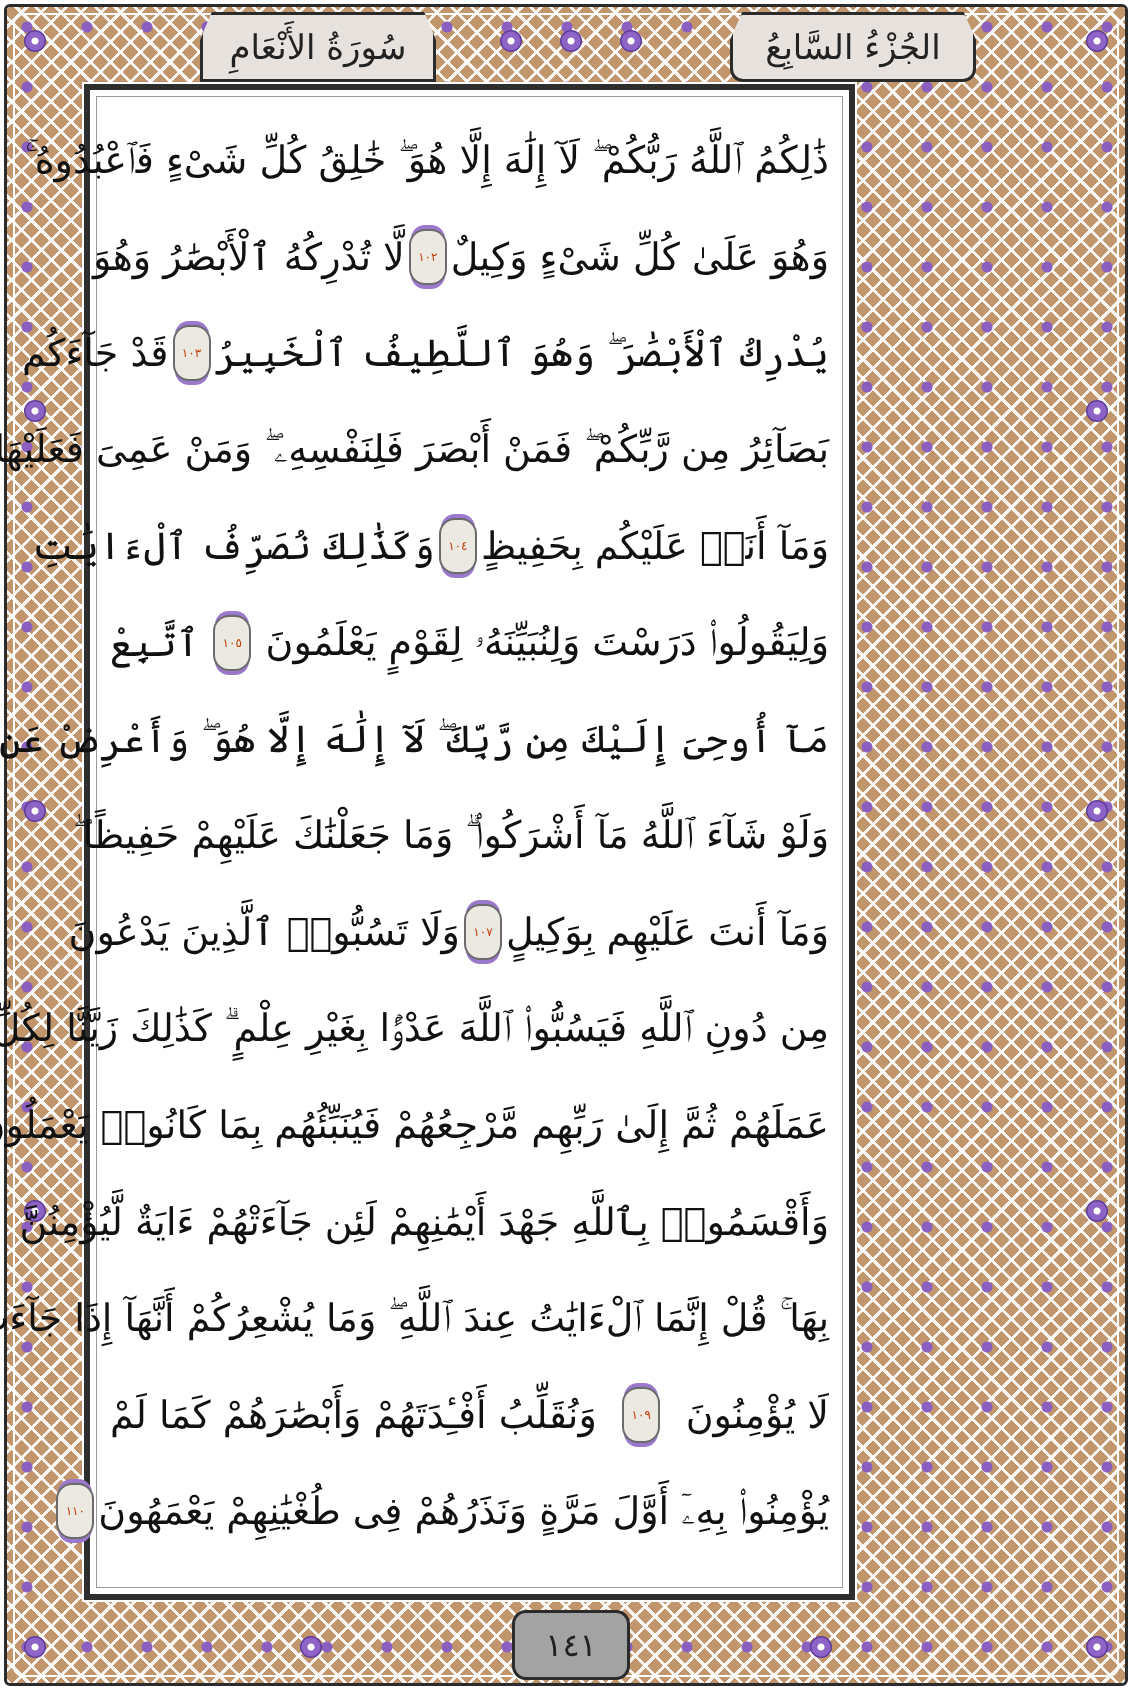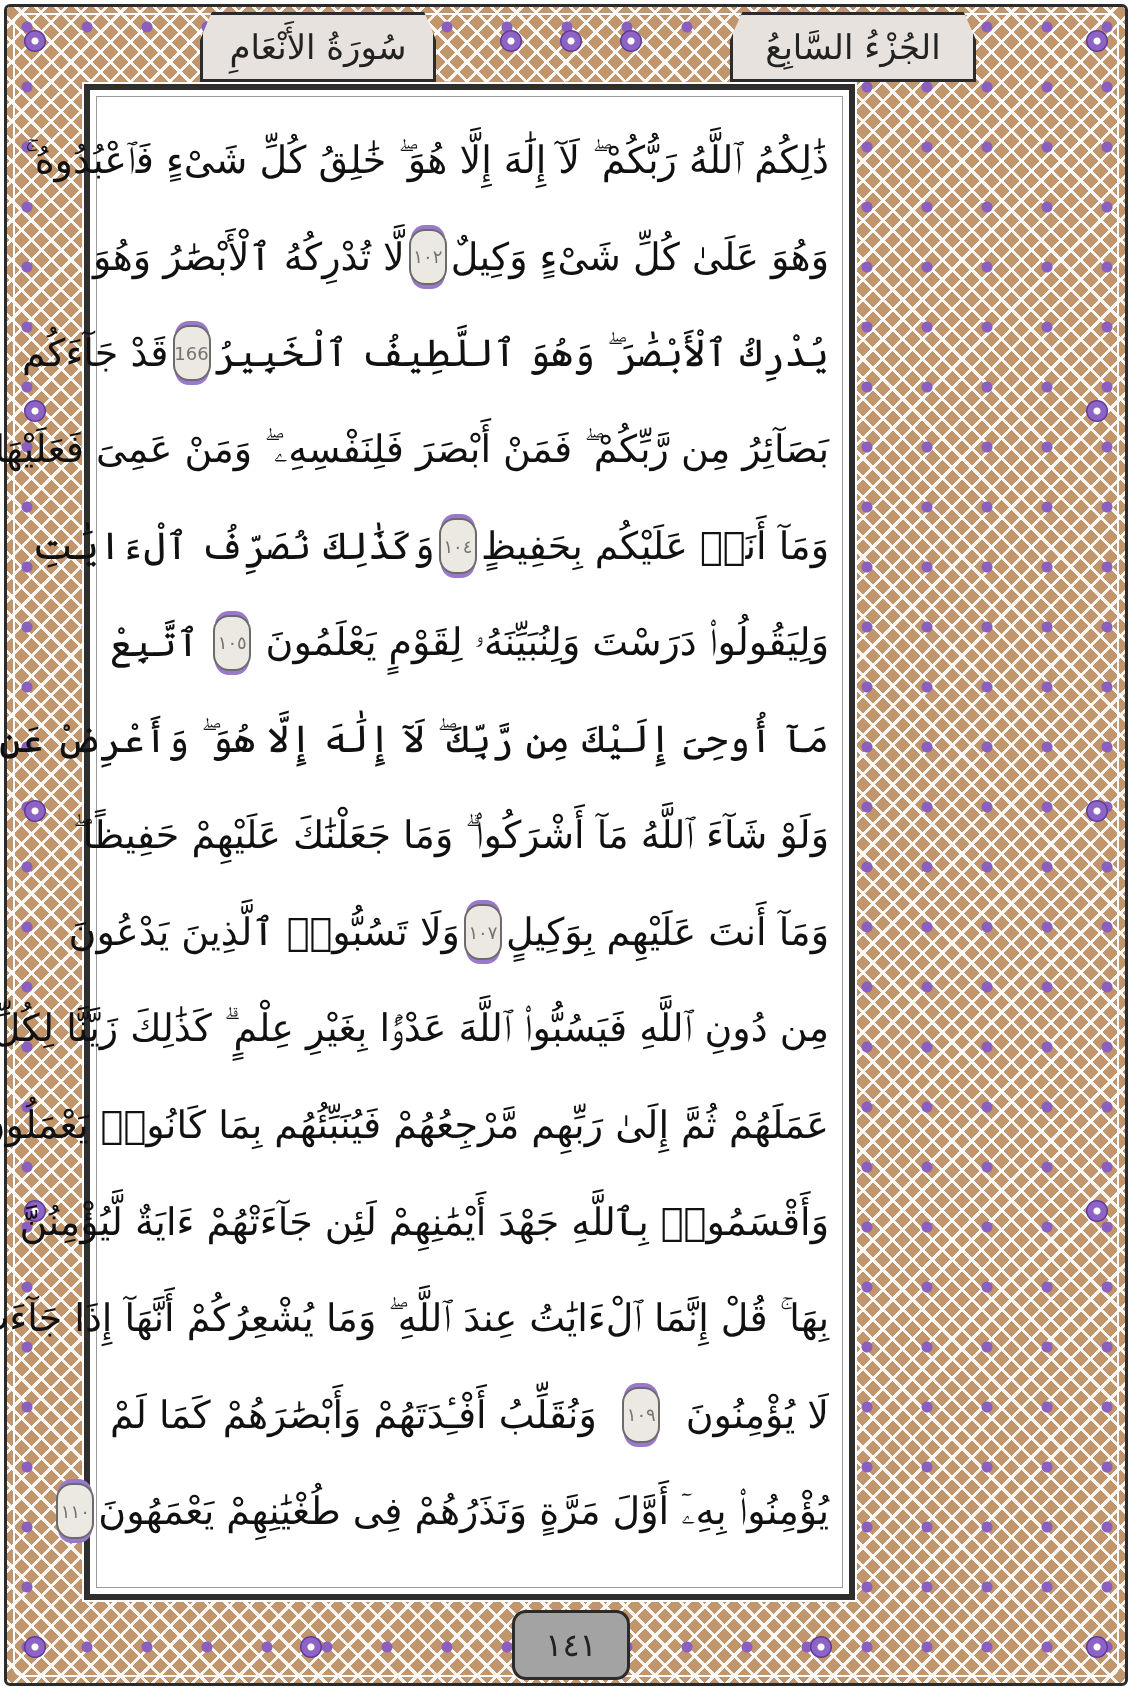--- a/index.html
+++ b/index.html
@@ -15,39 +15,39 @@
     border:3px solid #2b2b2b; border-radius:6px; }
   .border-scallop { position:absolute; inset:6px; border:2px solid #ffffff; border-radius:10px; pointer-events:none; }
 
   
   .header { position:absolute; top:6px; height:76px; left:0; width:1132px; }
   .cartouche { position:absolute; top:6px; height:64px; background:#e7e2dd; border:3px solid #2b2b2b;
     clip-path:polygon(5% 0,95% 0,100% 40%,100% 100%,0 100%,0 40%);
     display:flex; align-items:center; justify-content:center; }
   .cartouche .label { font-family:"DejaVu Serif", serif; font-size:34px; color:#222; direction:rtl; }
   .cart-surah { left:200px; width:230px; }
-  .cart-juz { left:730px; width:240px; }
+  .cart-juz { left:730px; width:240px;border-radius:13px; }
 
   .flower { position:absolute; width:22px; height:22px; border-radius:50%;
     background:radial-gradient(circle, #fff 0 3px, #8d63c6 4px 9px, #5c3a99 10px 11px, transparent 12px); }
 
   
   .content { position:absolute; left:84px; top:84px; width:771px; height:1516px; box-sizing:border-box;
     background:#ffffff; border:6px solid #2e2e2e; outline:2px solid #ffffff; }
   .content-inner { position:absolute; left:6px; top:6px; right:6px; bottom:6px; border:1px solid #9a9a9a; }
 
   .lines { position:absolute; left:20px; right:20px; top:22px; }
   .line { height:96.5px; display:flex; align-items:center; justify-content:space-between; direction:rtl;
     font-family:"DejaVu Serif", serif; font-size:38px; color:#111; white-space:nowrap; }
   .line .txt { flex:1; text-align:justify; text-align-last:justify; }
 
   .ayah-marker { display:inline-flex; align-items:center; justify-content:center; width:34px; height:52px;
     margin:4px 4px; border-radius:16px; background:#ece8e2; border:2px solid #6b6b6b;
     box-shadow: 0 -6px 0 -2px #9a78cc, 0 6px 0 -2px #9a78cc;
-    font-family:"DejaVu Sans", sans-serif; font-size:18px; color:#737373; flex:none; direction:rtl; }
+    font-family:"DejaVu Sans", sans-serif; font-size:12px; color:#c2410c; flex:none; direction:rtl; }
 
   
   .page-num-box { position:absolute; left:512px; top:1610px; width:112px; height:64px; background:#a3a3a3;
     border:3px solid #2b2b2b; border-radius:14px; display:flex; align-items:center; justify-content:center; }
   .page-num-box .num { font-family:"DejaVu Serif", serif; font-size:32px; color:#222; }
 </style>
 </head>
 <body>
 
 <div class="border-outer">
@@ -88,21 +88,21 @@
     </div>
 
     <div class="line">
       <span>وَهُوَ عَلَىٰ كُلِّ شَىْءٍ وَكِيلٌ</span>
       <span class="ayah-marker">١٠٢</span>
       <span>لَّا تُدْرِكُهُ ٱلْأَبْصَٰرُ وَهُوَ</span>
     </div>
 
     <div class="line">
       <span>يُدْرِكُ ٱلْأَبْصَٰرَ ۖ وَهُوَ ٱللَّطِيفُ ٱلْخَبِيرُ</span>
-      <span class="ayah-marker">166</span>
+      <span class="ayah-marker">١٠٣</span>
       <span>قَدْ جَآءَكُم</span>
     </div>
 
     <div class="line">
       <span class="txt">بَصَآئِرُ مِن رَّبِّكُمْ ۖ فَمَنْ أَبْصَرَ فَلِنَفْسِهِۦ ۖ وَمَنْ عَمِىَ فَعَلَيْهَا ۚ</span>
     </div>
 
     <div class="line">
       <span>وَمَآ أَنَا۠ عَلَيْكُم بِحَفِيظٍ</span>
       <span class="ayah-marker">١٠٤</span>

